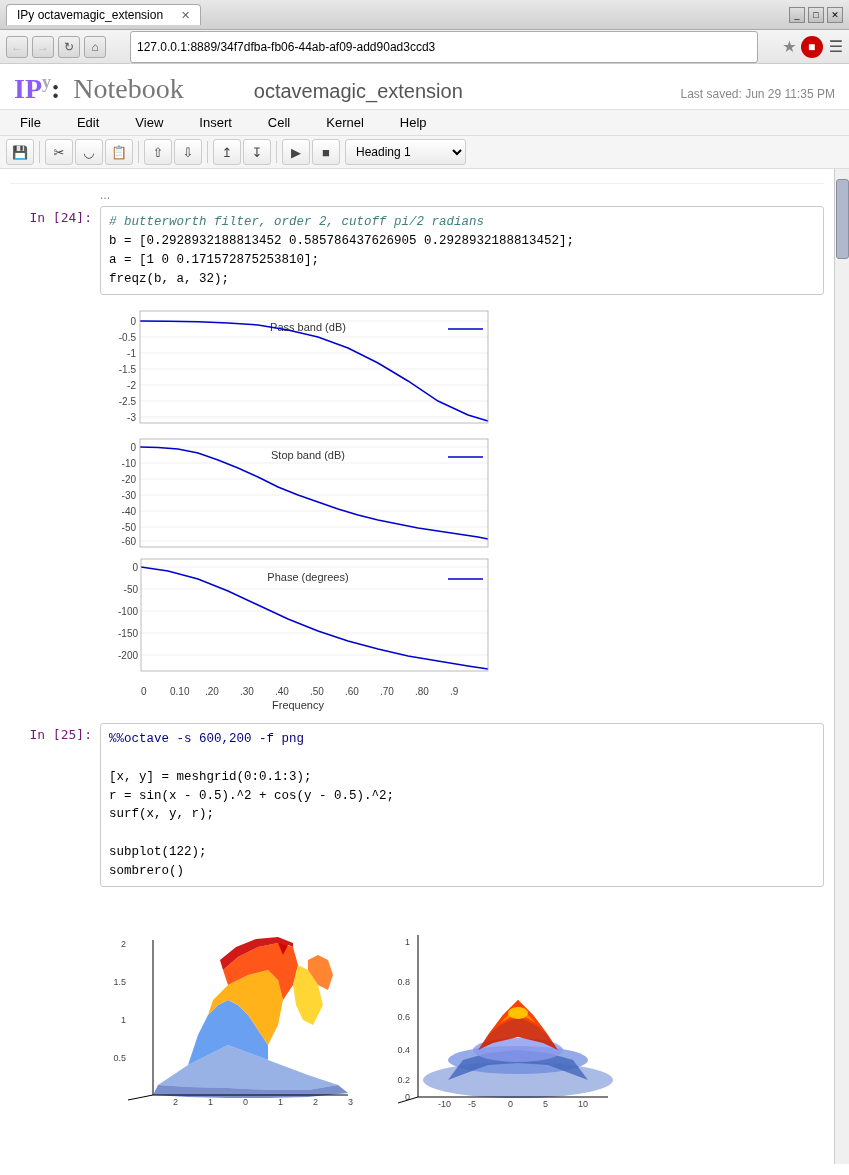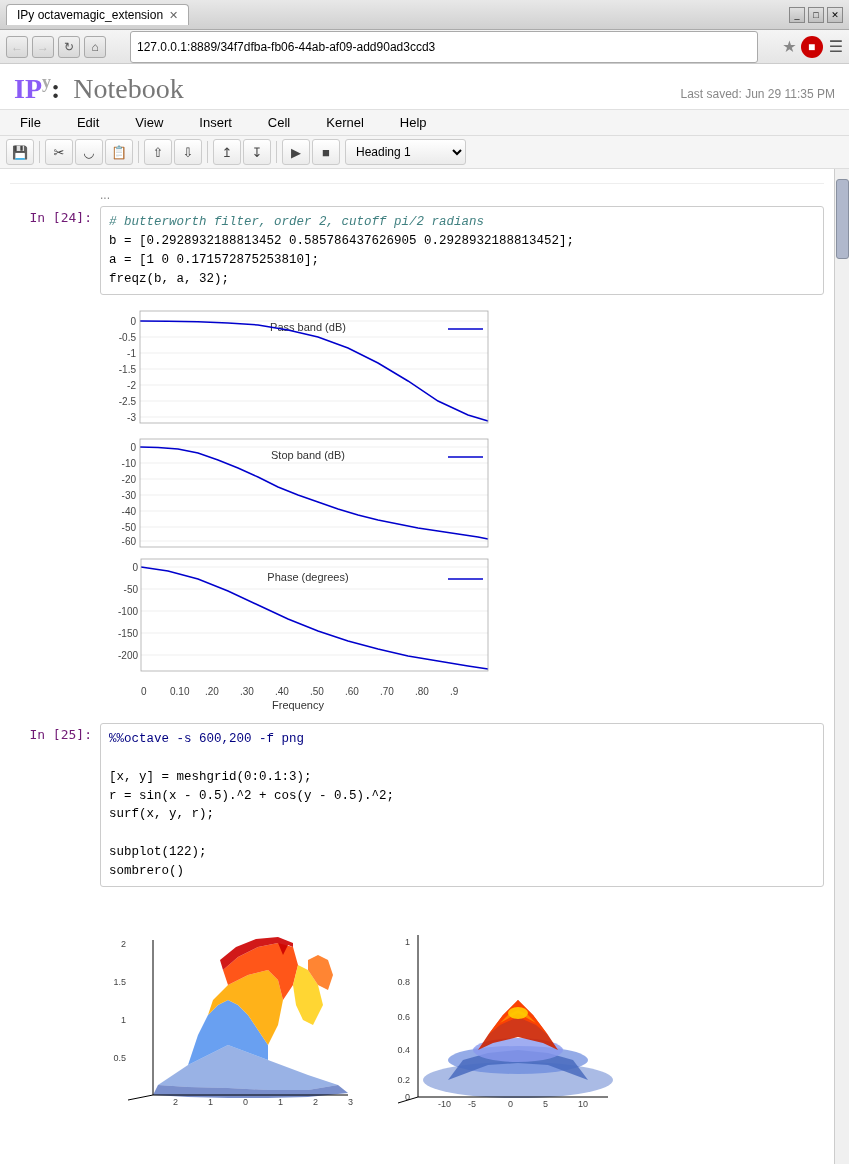--- a/index.html
+++ b/index.html
@@ -16,21 +16,21 @@
     }
     .browser-tab {
       background: #fff;
       border: 1px solid #aaa;
       border-bottom: none;
       border-radius: 4px 4px 0 0;
       padding: 3px 10px;
       font-size: 12px;
       display: flex;
       align-items: center;
-      gap: 6px;
+      gap: 18px;
       margin-right: 4px;
     }
     .browser-tab-close { color: #666; cursor: pointer; font-size: 11px; }
     .browser-win-controls { margin-left: auto; display: flex; gap: 3px; }
     .browser-win-btn {
       width: 16px; height: 16px;
       border: 1px solid #888;
       background: linear-gradient(to bottom, #e0e0e0, #c0c0c0);
       font-size: 9px;
       display: flex; align-items: center; justify-content: center;
@@ -244,20 +244,21 @@
   <span class="star-btn">★</span>
   <div class="stop-btn">■</div>
   <span class="menu-btn">☰</span>
 </div>
 
 <div class="jupyter-header">
   <div class="jupyter-title-row">
     <div class="jupyter-logo">
       <span class="ip">IP</span><span class="y">y</span><span>:</span><span class="notebook"> Notebook</span>
     </div>
+    <span class="notebook-name">octavemagic_extension</span>
     <span class="last-saved">Last saved: Jun 29 11:35 PM</span>
   </div>
 </div>
 
 <div class="menubar">
   <div class="menu-item">File</div>
   <div class="menu-item">Edit</div>
   <div class="menu-item">View</div>
   <div class="menu-item">Insert</div>
   <div class="menu-item">Cell</div>

